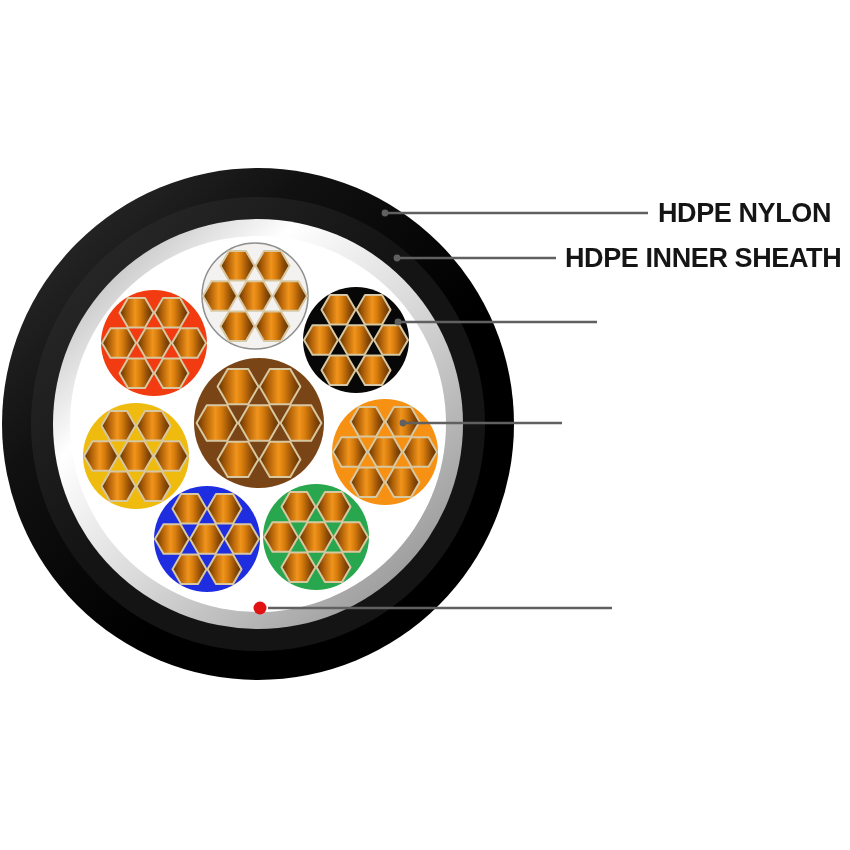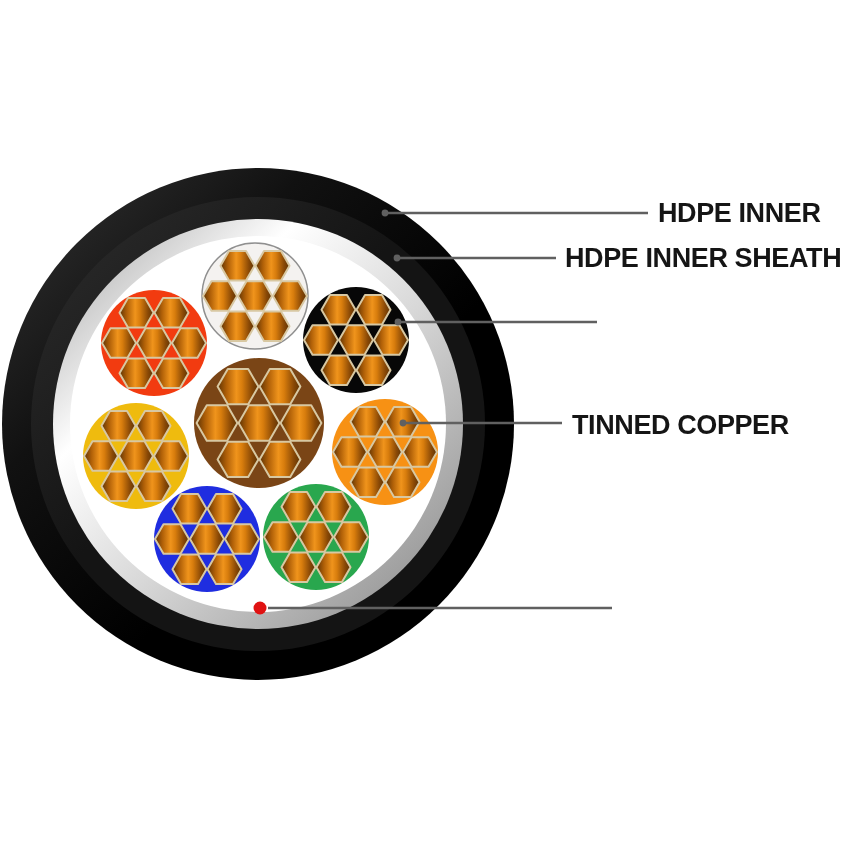--- a/index.html
+++ b/index.html
@@ -142,21 +142,20 @@
       <line x1="397" y1="258" x2="556" y2="258" stroke="#606060" stroke-width="2.5"></line>
       <circle cx="397" cy="258" r="3.4" fill="#606060"></circle>
       <line x1="398" y1="322" x2="597" y2="322" stroke="#606060" stroke-width="2.5"></line>
       <circle cx="398" cy="322" r="3.4" fill="#606060"></circle>
       <line x1="403" y1="423" x2="562" y2="423" stroke="#606060" stroke-width="2.5"></line>
       <circle cx="403" cy="423" r="3.4" fill="#606060"></circle>
       <line x1="268" y1="608" x2="612" y2="608" stroke="#606060" stroke-width="2.5"></line>
     </svg>
 
   <div class="label" style="left: 658px; top: 213px;">
-    <span>HDPE INNER</span>
+    <span>HDPE NYLON</span>
   </div>
   <div class="label" style="left: 565px; top: 258px;">
     <span>HDPE INNER SHEATH</span>
   </div>
   <div class="label" style="left: 572px; top: 425px;">
-    <span>TINNED COPPER</span>
   </div>
 </div>
 
 </body></html>

